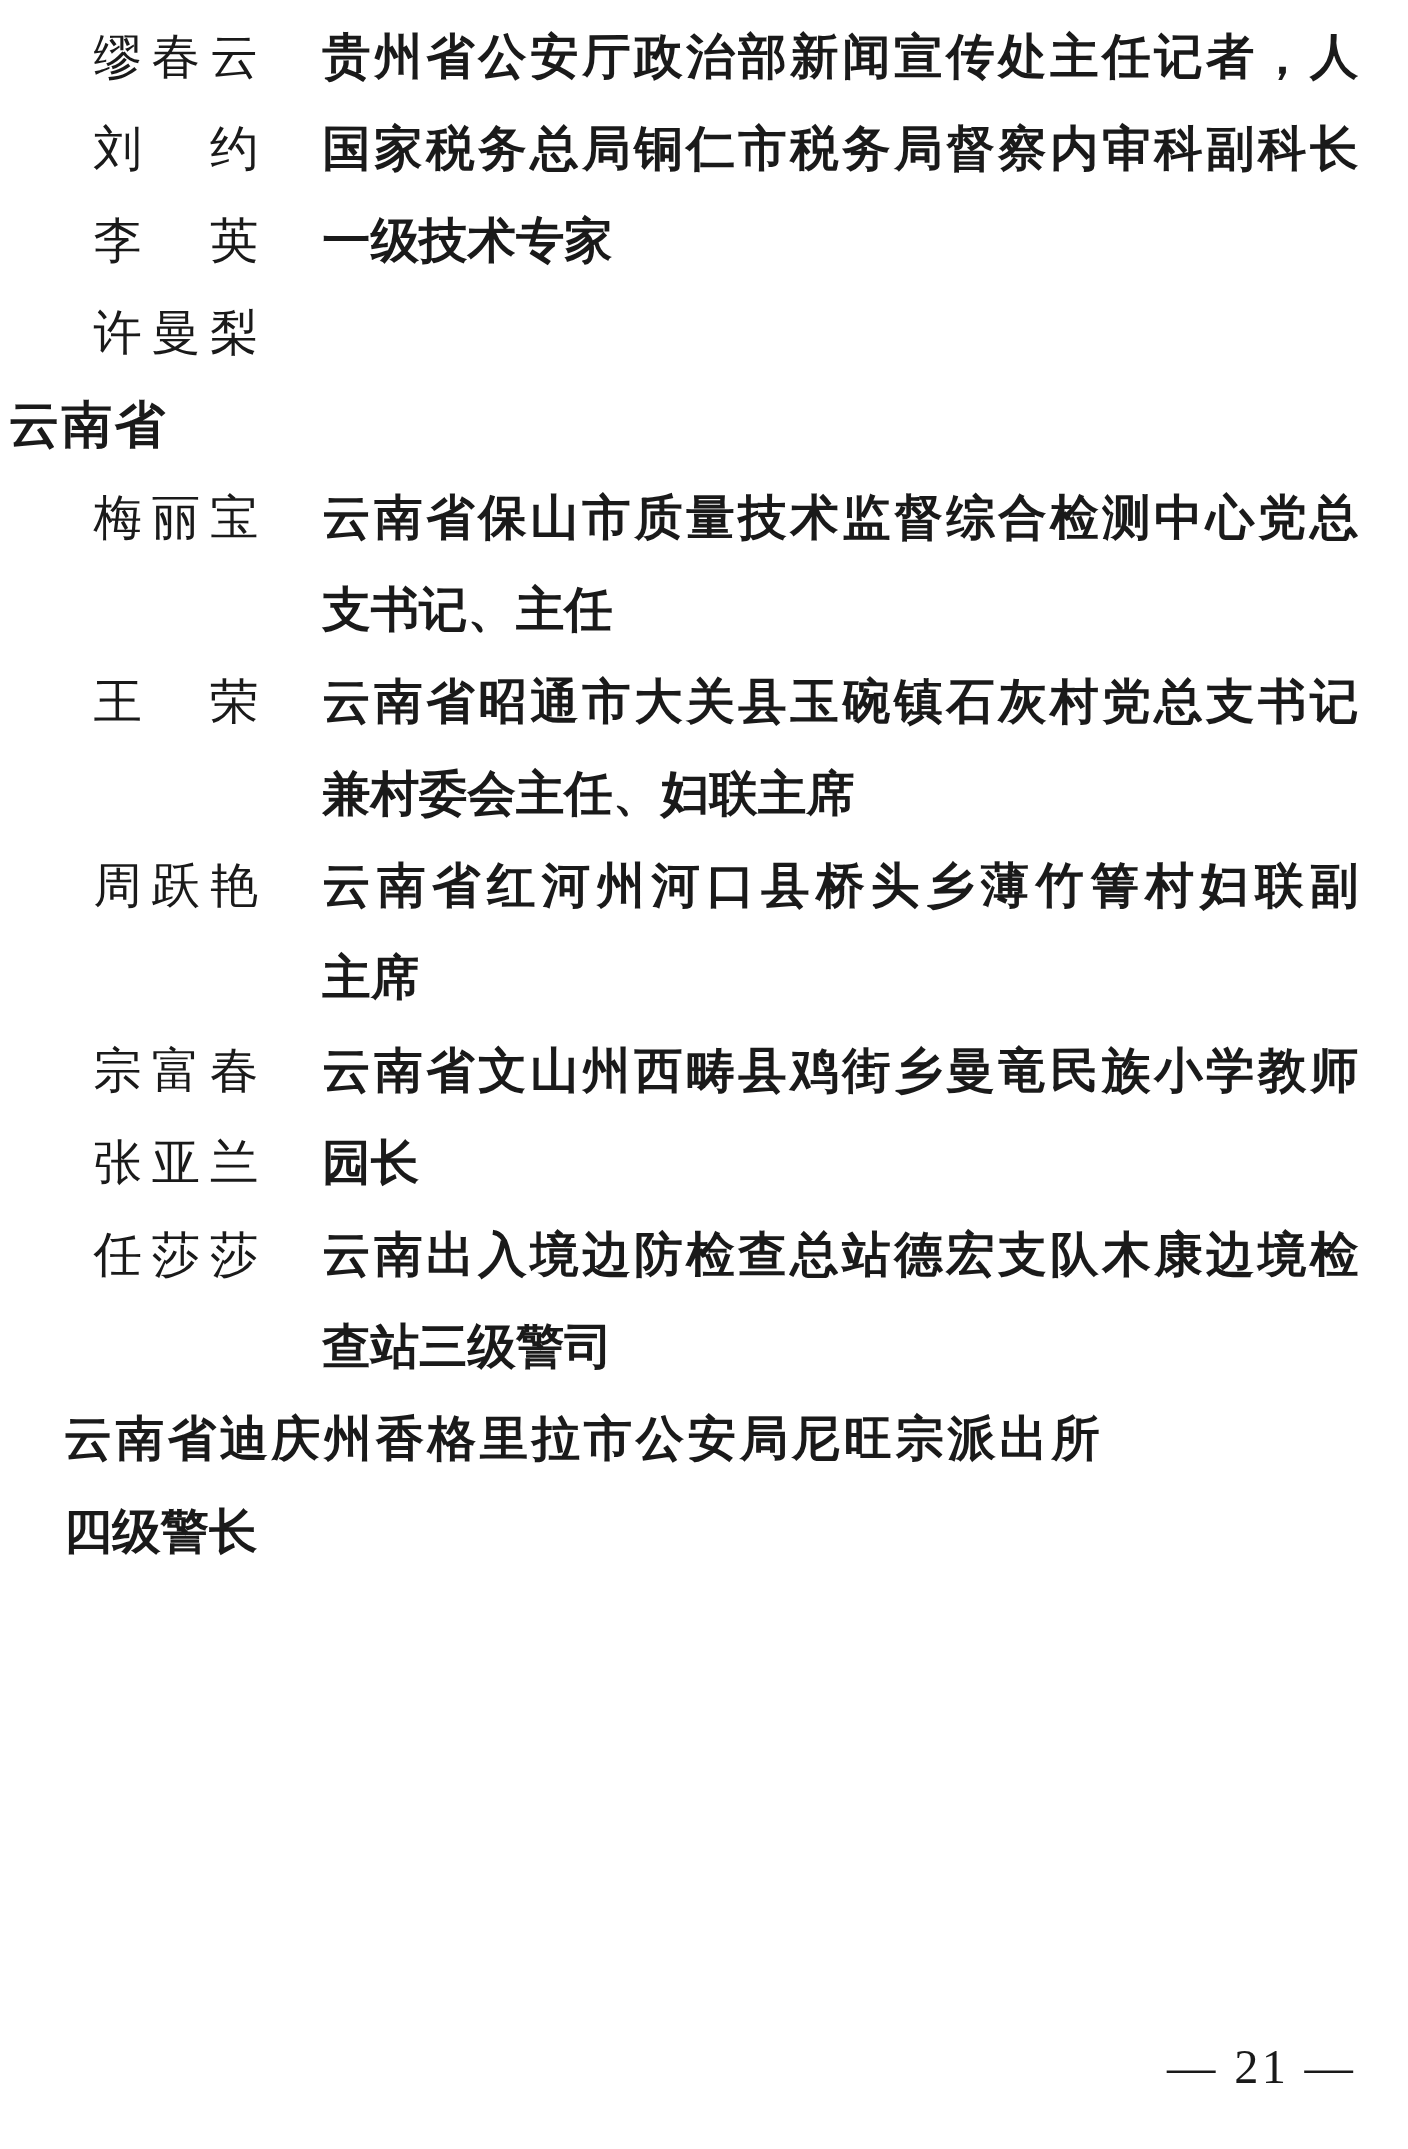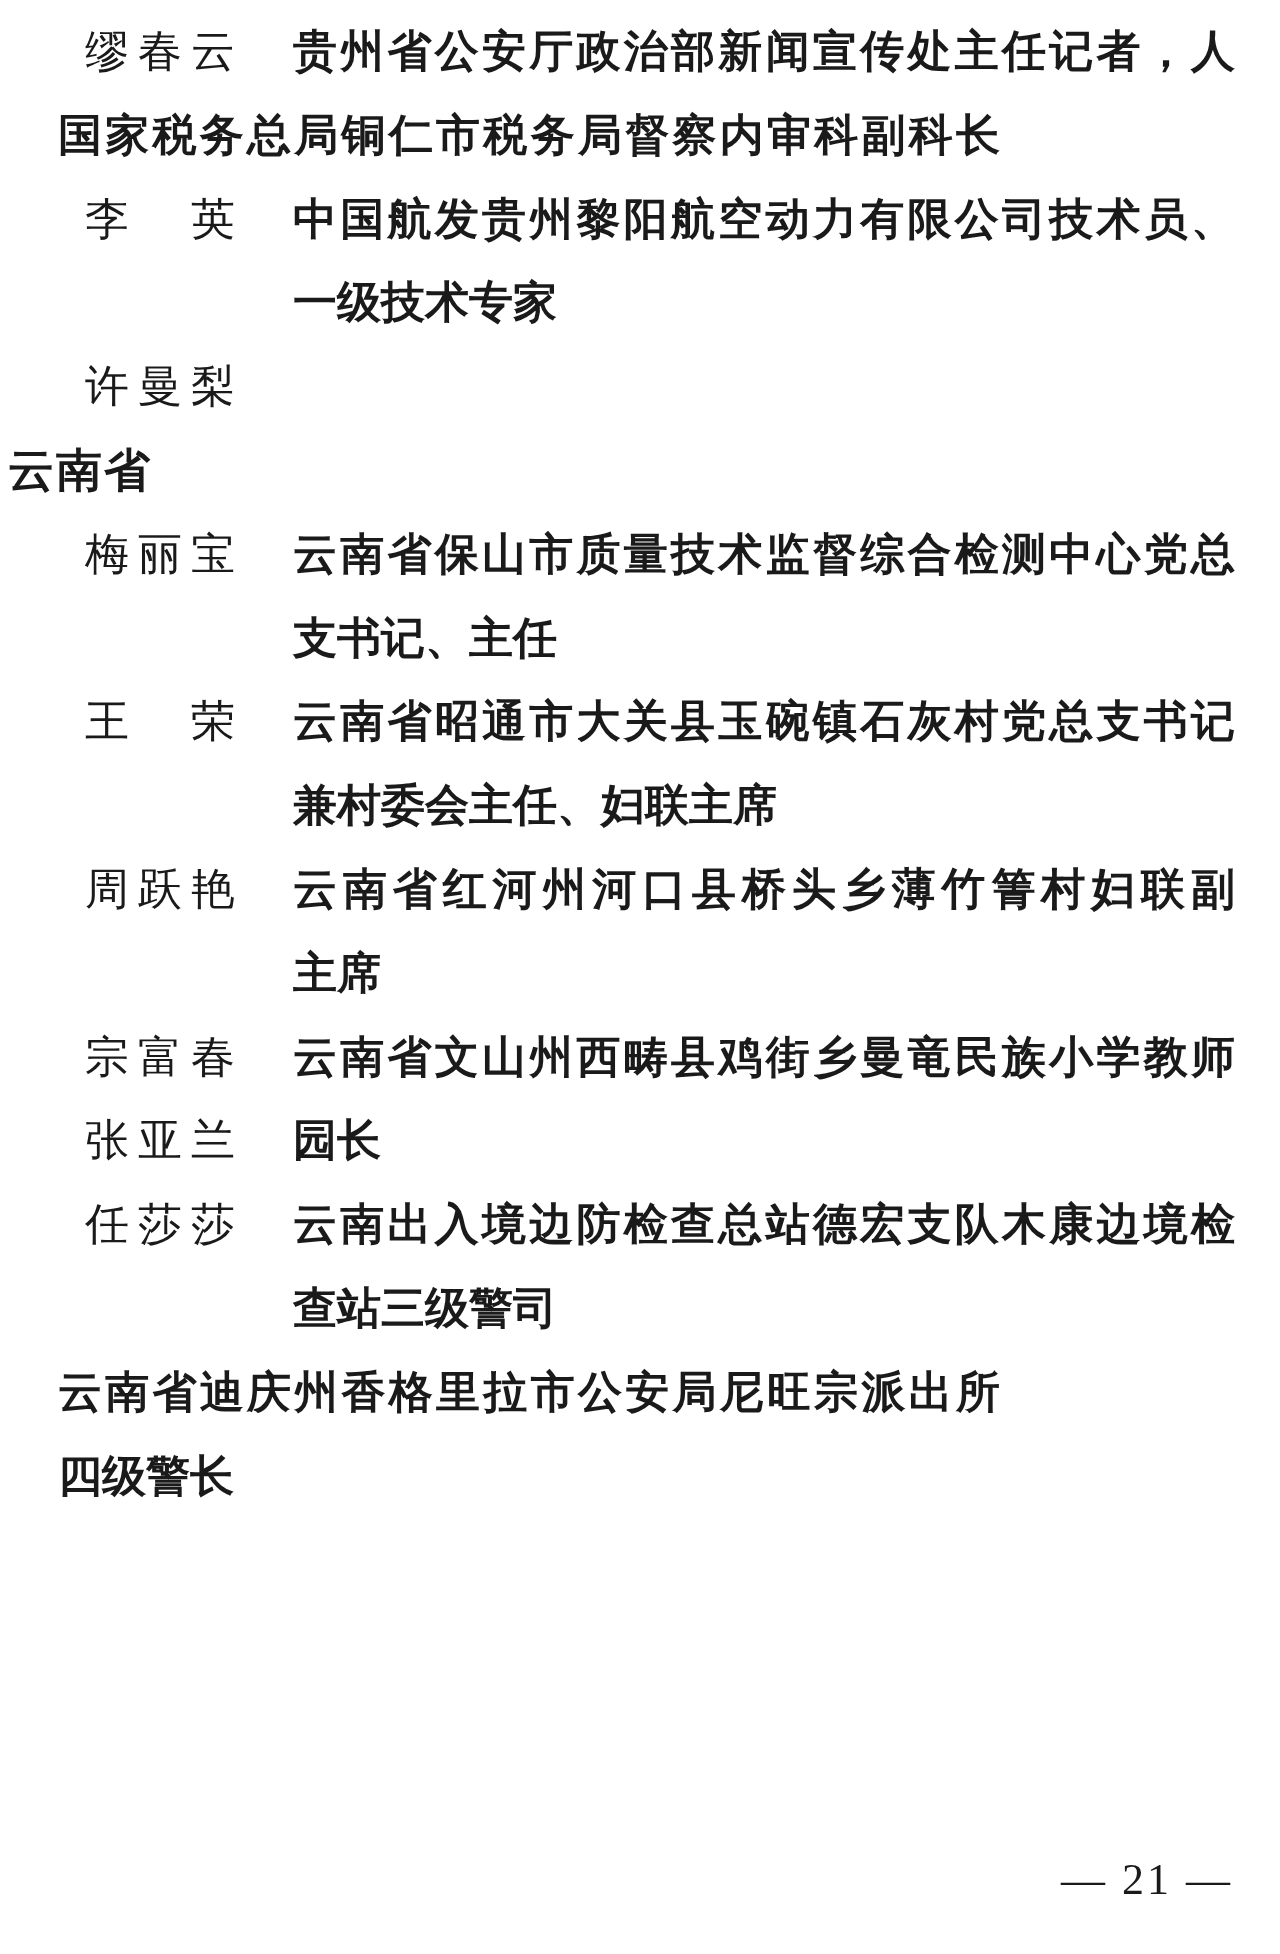--- a/index.html
+++ b/index.html
@@ -71,28 +71,28 @@
 
 <main class="doc">
   <div>
       <div class="entry-row">
         <div class="entry-name">缪春云</div>
         <div class="entry-desc">
           <div class="desc-line full">贵州省公安厅政治部新闻宣传处主任记者，人</div>
         </div>
       </div>
       <div class="entry-row">
+        <div class="entry-name">刘　约</div>
         <div class="entry-desc">
           <div class="desc-line full">国家税务总局铜仁市税务局督察内审科副科长</div>
         </div>
       </div>
       <div class="entry-row">
         <div class="entry-name">李　英</div>
         <div class="entry-desc">
-          <div class="desc-line full">中国航发贵州黎阳航空动力有限公司技术员、</div>
           <div class="desc-line rest">一级技术专家</div>
         </div>
       </div>
       <div class="entry-row">
         <div class="entry-name">许曼梨</div>
       </div>
       <div class="section-header">云南省</div>
       <div class="entry-row">
         <div class="entry-name">梅丽宝</div>
         <div class="entry-desc">

